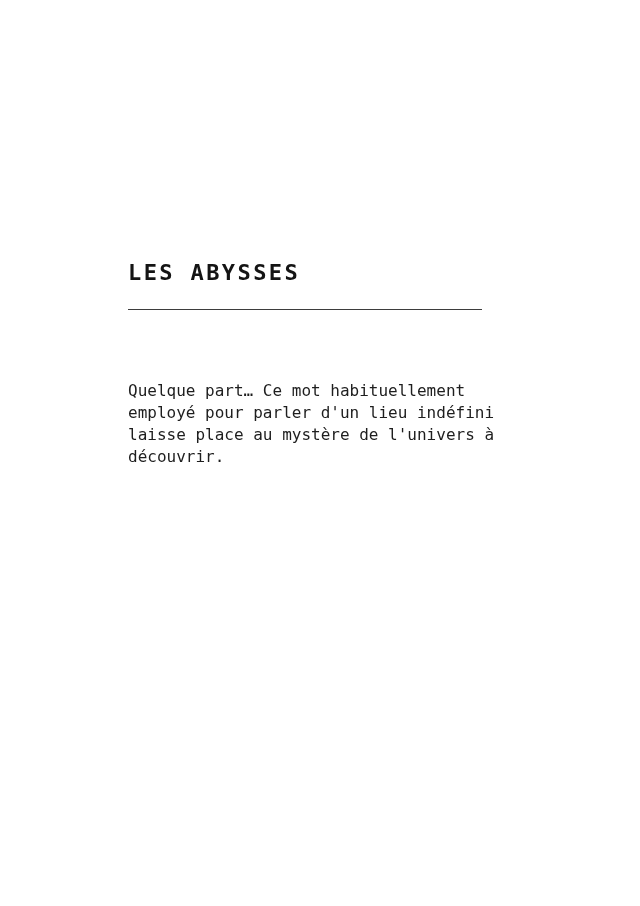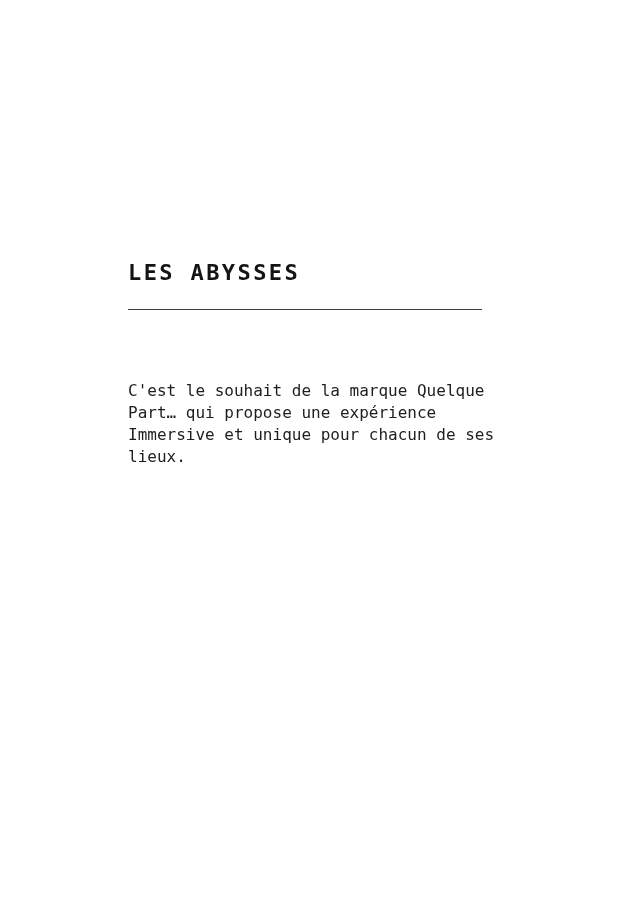--- a/index.html
+++ b/index.html
@@ -48,18 +48,18 @@
 </style>
 </head>
 <body>
 
 <div class="screen">
   <h1 class="page-title">LES ABYSSES</h1>
 
   <div class="title-divider"></div>
 
   <div class="body-text">
-    <p>C'est le souhait de la marque Quelque
-Part… qui propose une expérience
-Immersive et unique pour chacun de ses
-lieux.</p>
+    <p>Quelque part… Ce mot habituellement
+employé pour parler d'un lieu indéfini
+laisse place au mystère de l'univers à
+découvrir.</p>
   </div>
 </div>
 
 </body></html>

